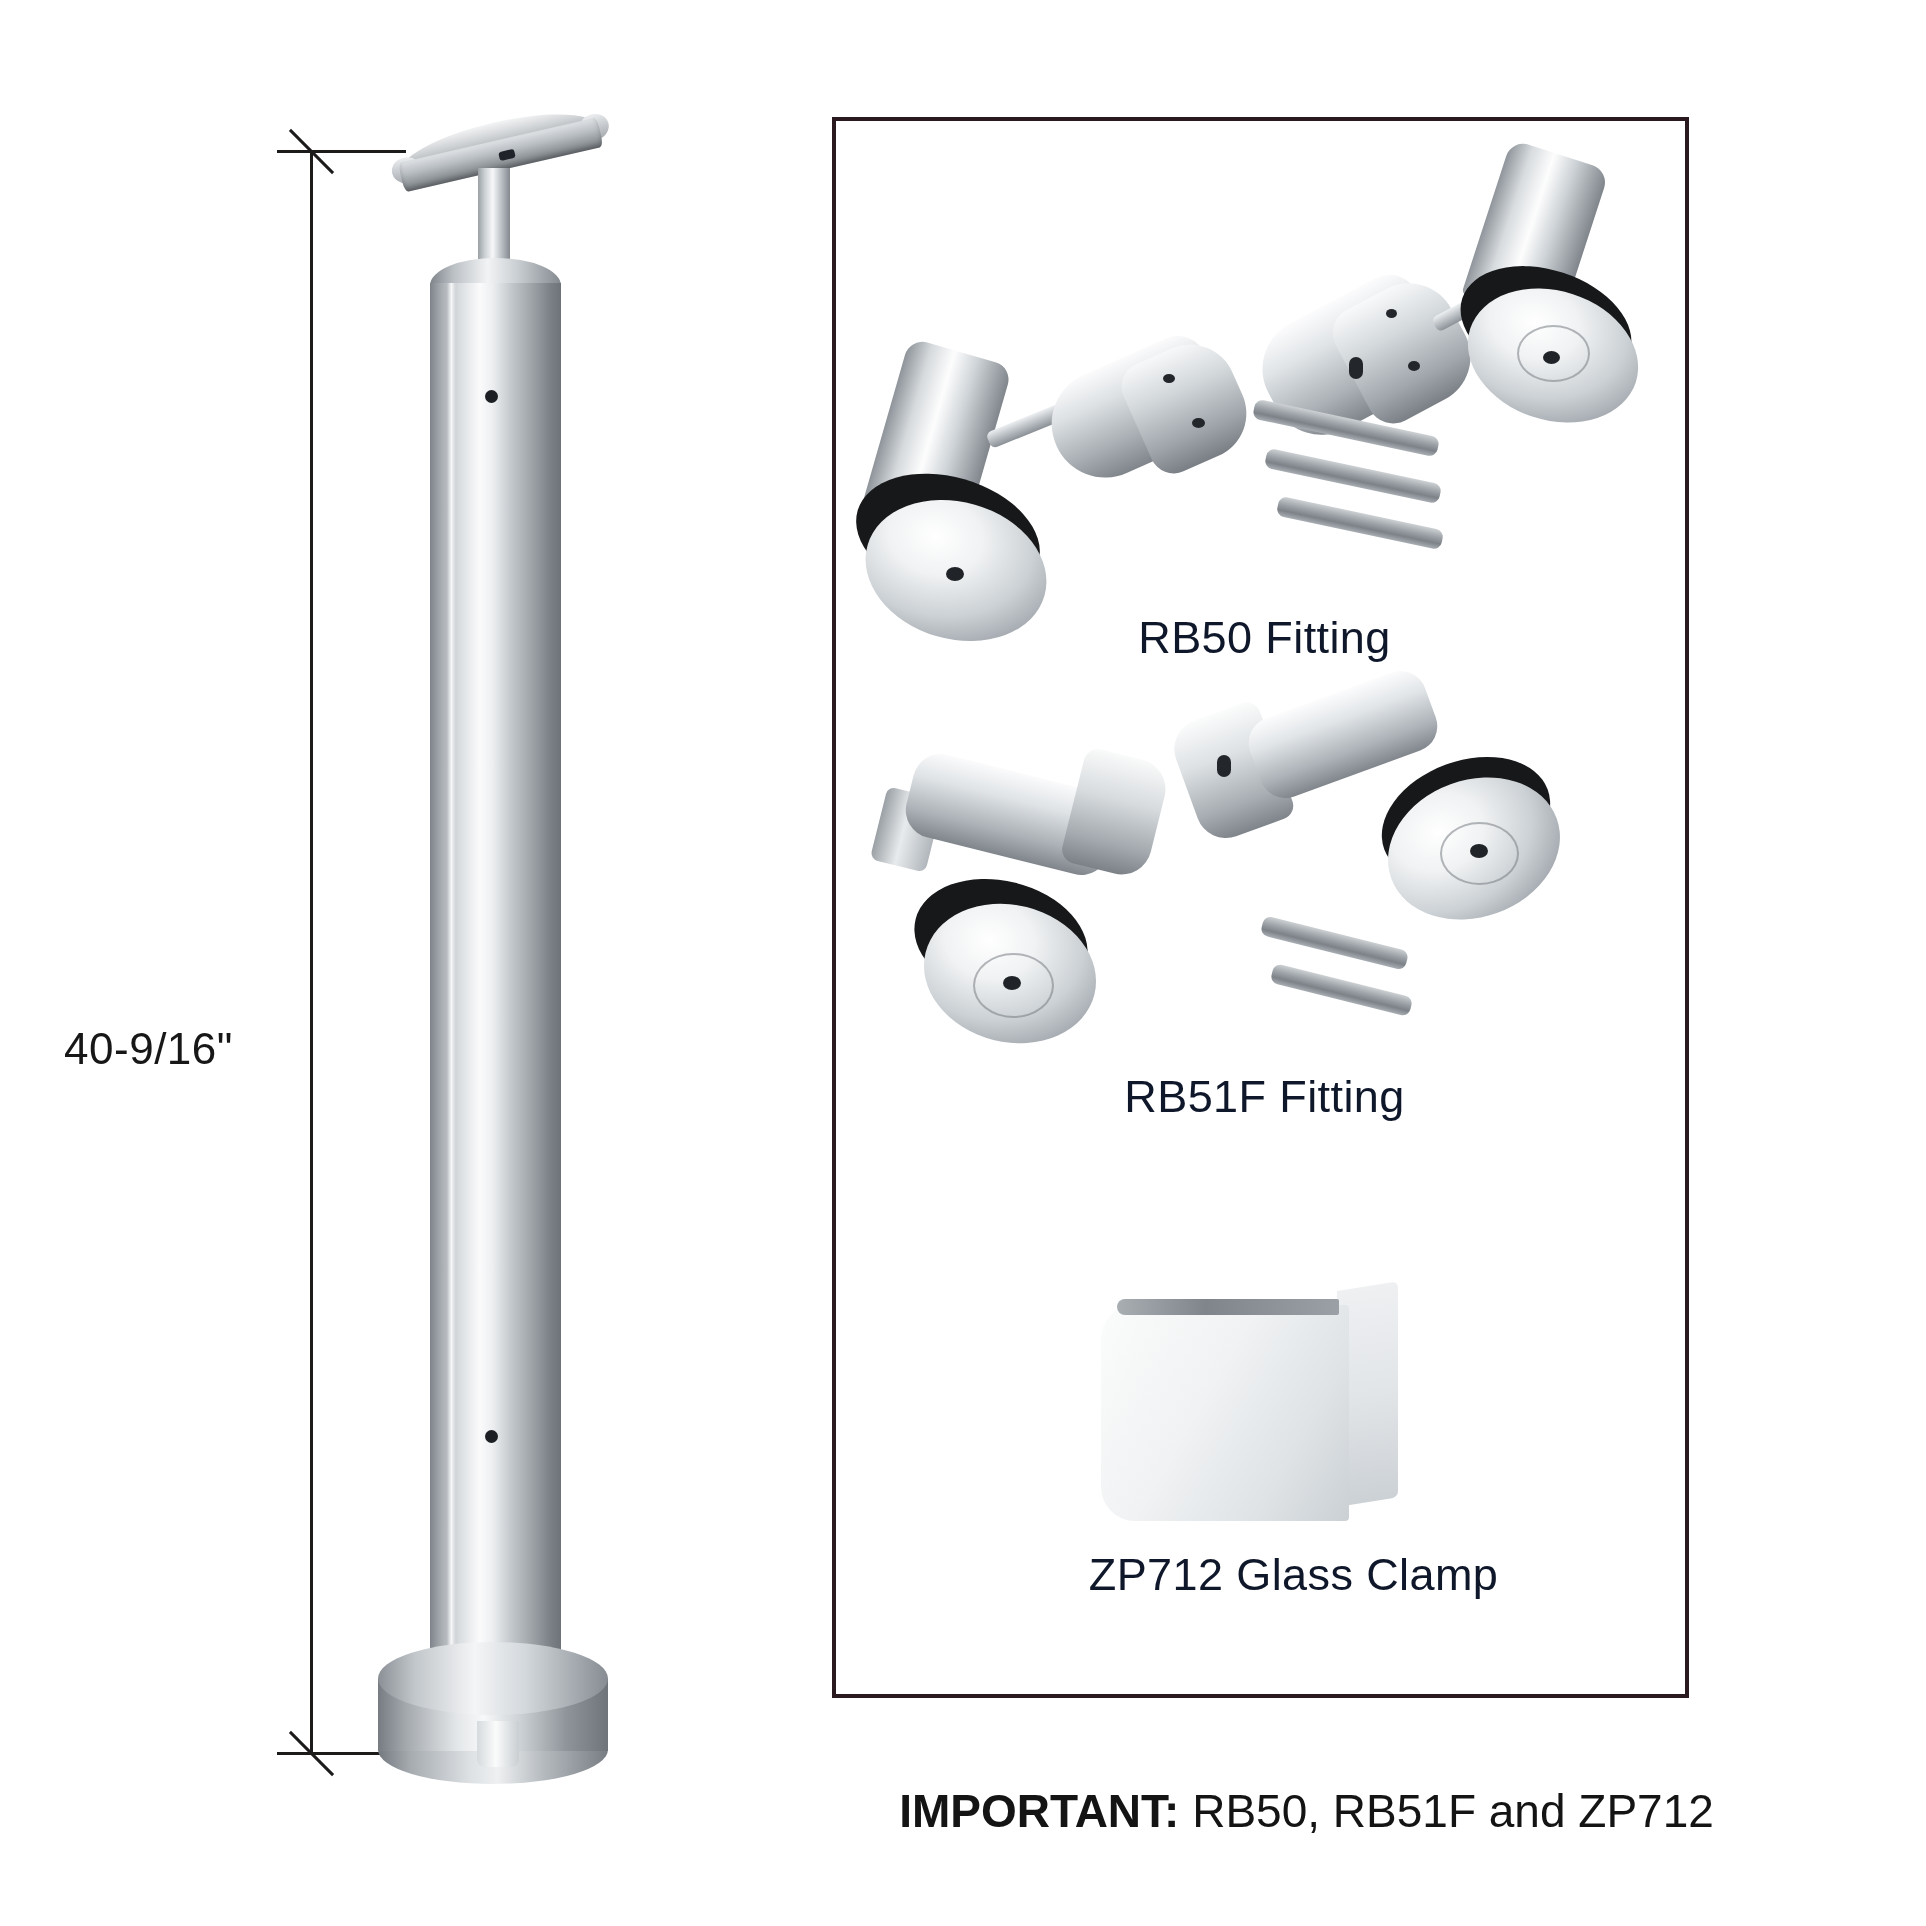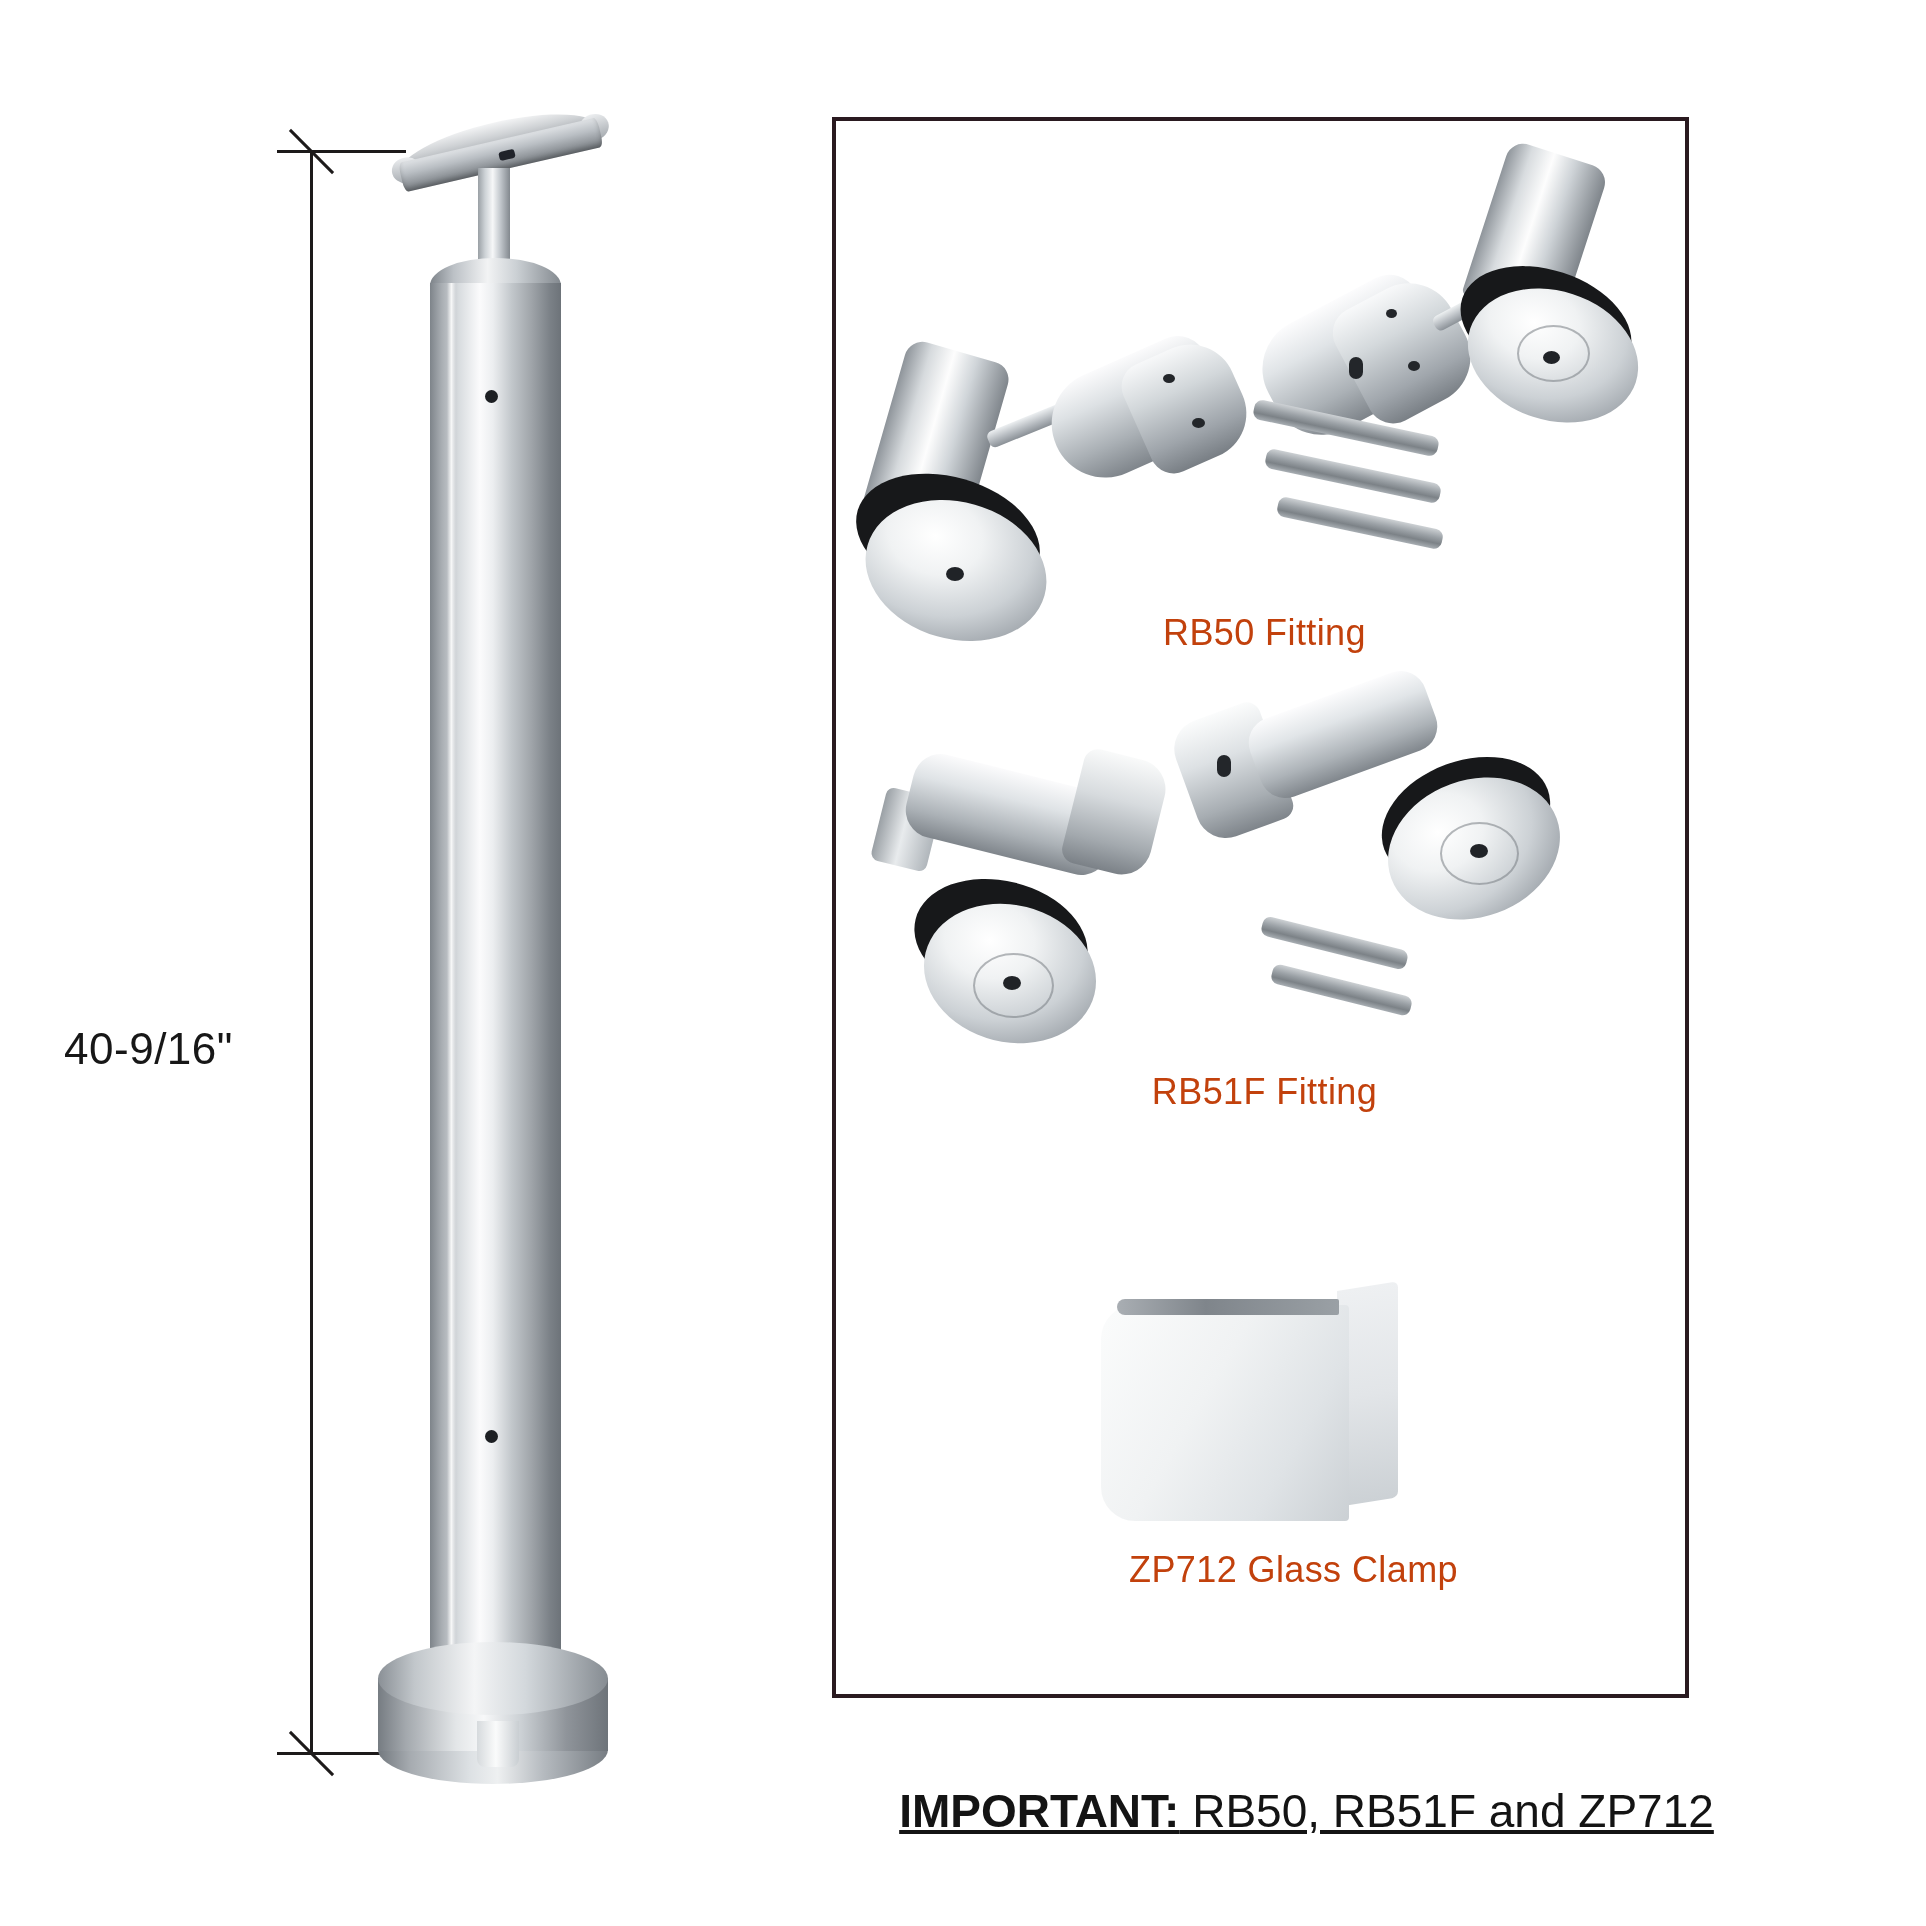--- a/index.html
+++ b/index.html
@@ -202,23 +202,23 @@
     border: 4px solid #2a1a20;
     background: #fff;
     box-sizing: border-box;
   }
 
   .fit-group { position: absolute; }
   .fit-caption {
     position: absolute;
     width: 100%;
     text-align: center;
-    font-size: 36px;
+    font-size: 45px;
     letter-spacing: 0.4px;
-    color: #c2410c;
+    color: #0f172a;
   }
 
   
   .chrome-cyl {
     position: absolute;
     background: linear-gradient(180deg,#f6f7f8 0%,#dfe3e6 25%,#aab0b5 62%,#7d8389 100%);
     border-radius: 12px;
   }
   .disc {
     position: absolute;
@@ -408,21 +408,21 @@
   
   #footer-note {
     position: absolute;
     left: 752px; top: 1782px;
     width: 1109px;
     text-align: center;
     font-size: 46px;
     line-height: 1.28;
     color: #141414;
   }
-  #footer-note .ln { display: block; text-decoration: underline; }
+  #footer-note .ln { display: block; }
   #footer-note b { font-weight: bold; }
 </style>
 </head>
 <body>
 
 <div id="post-figure">
 
   <div class="dim-ext top"></div>
   <div class="dim-ext bot"></div>
   <div class="dim-line"></div>

